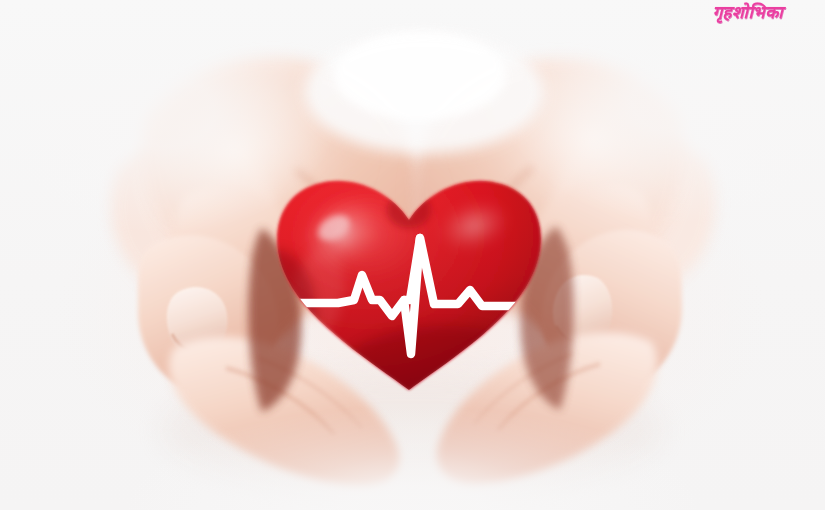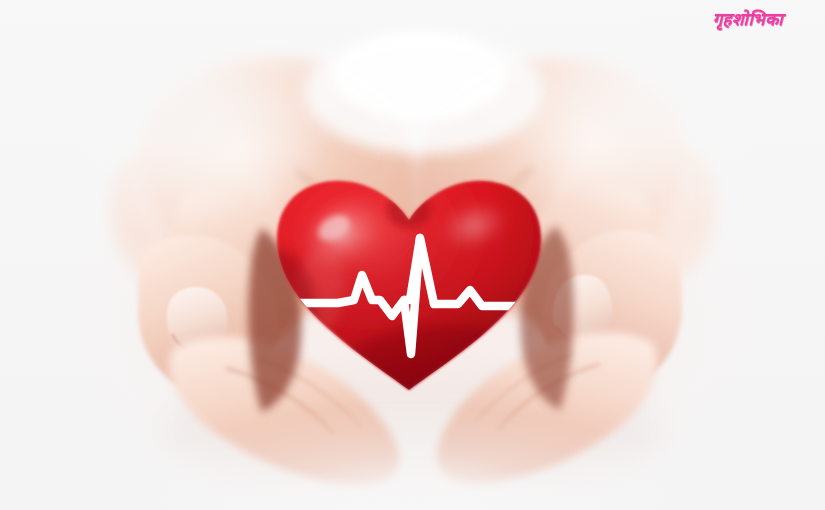--- a/index.html
+++ b/index.html
@@ -59,21 +59,21 @@
     top: 176px;
     width: 282px;
     height: 226px;
   }
   .heart-svg { display: block; width: 100%; height: 100%; overflow: visible; }
 
   
   .watermark {
     position: absolute;
     right: 42px;
-    top: 10px;
+    top: 3px;
     font-family: "DejaVu Sans", sans-serif;
     font-size: 17px;
     font-weight: bold;
     font-style: italic;
     letter-spacing: 0.4px;
     color: #ea3a9e;
     text-shadow: 0 0 1px rgba(255,150,215,0.9), 0.5px 0.5px 0 rgba(190,20,130,0.55);
     white-space: nowrap;
     opacity: 0.97;
     line-height: 1.15;

